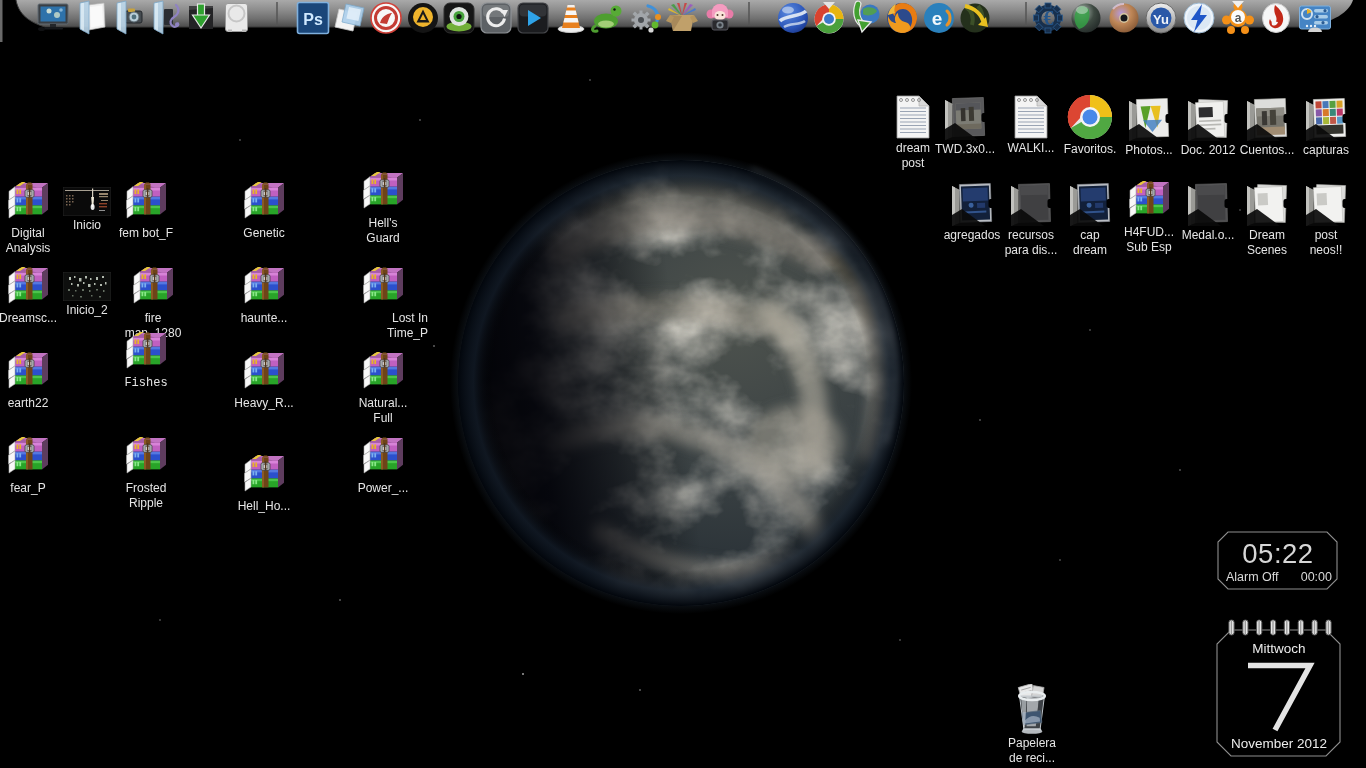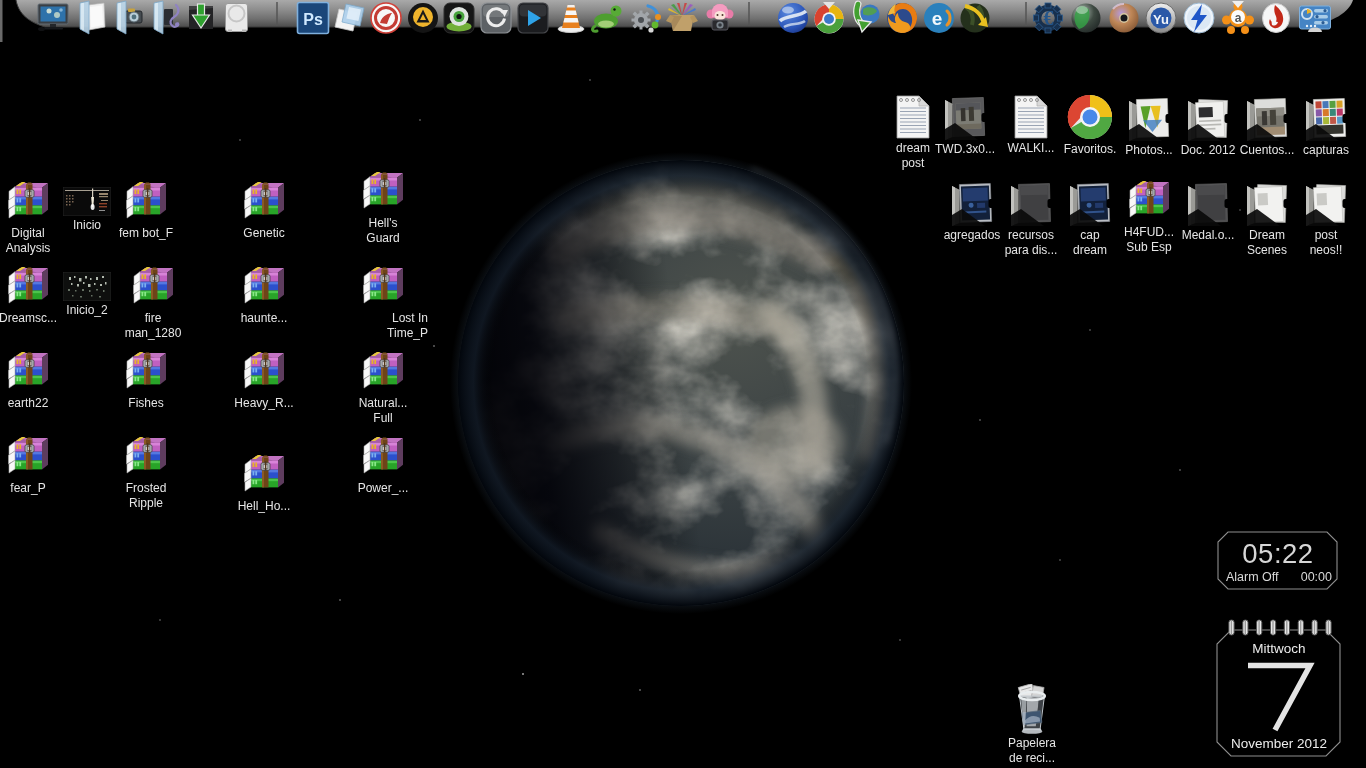--- a/index.html
+++ b/index.html
@@ -770,21 +770,21 @@
       <use href="#rar" transform="scale(1,0.925)"></use>
     </svg>
     <div class="lbl">Lost In<br>Time_P</div>
   </div>
 <div class="di rr" style="left:-17px;top:352px;">
     <svg width="42" height="37" viewBox="0 0 42 37">
       <use href="#rar" transform="scale(1,0.925)"></use>
     </svg>
     <div class="lbl">earth22</div>
   </div>
-<div class="di rr" style="left:101px;top:352px;">
+<div class="di rr" style="left:101px;top:332px;font-family:Liberation Mono, monospace;">
     <svg width="42" height="37" viewBox="0 0 42 37">
       <use href="#rar" transform="scale(1,0.925)"></use>
     </svg>
     <div class="lbl">Fishes</div>
   </div>
 <div class="di rr" style="left:219px;top:352px;">
     <svg width="42" height="37" viewBox="0 0 42 37">
       <use href="#rar" transform="scale(1,0.925)"></use>
     </svg>
     <div class="lbl">Heavy_R...</div>

